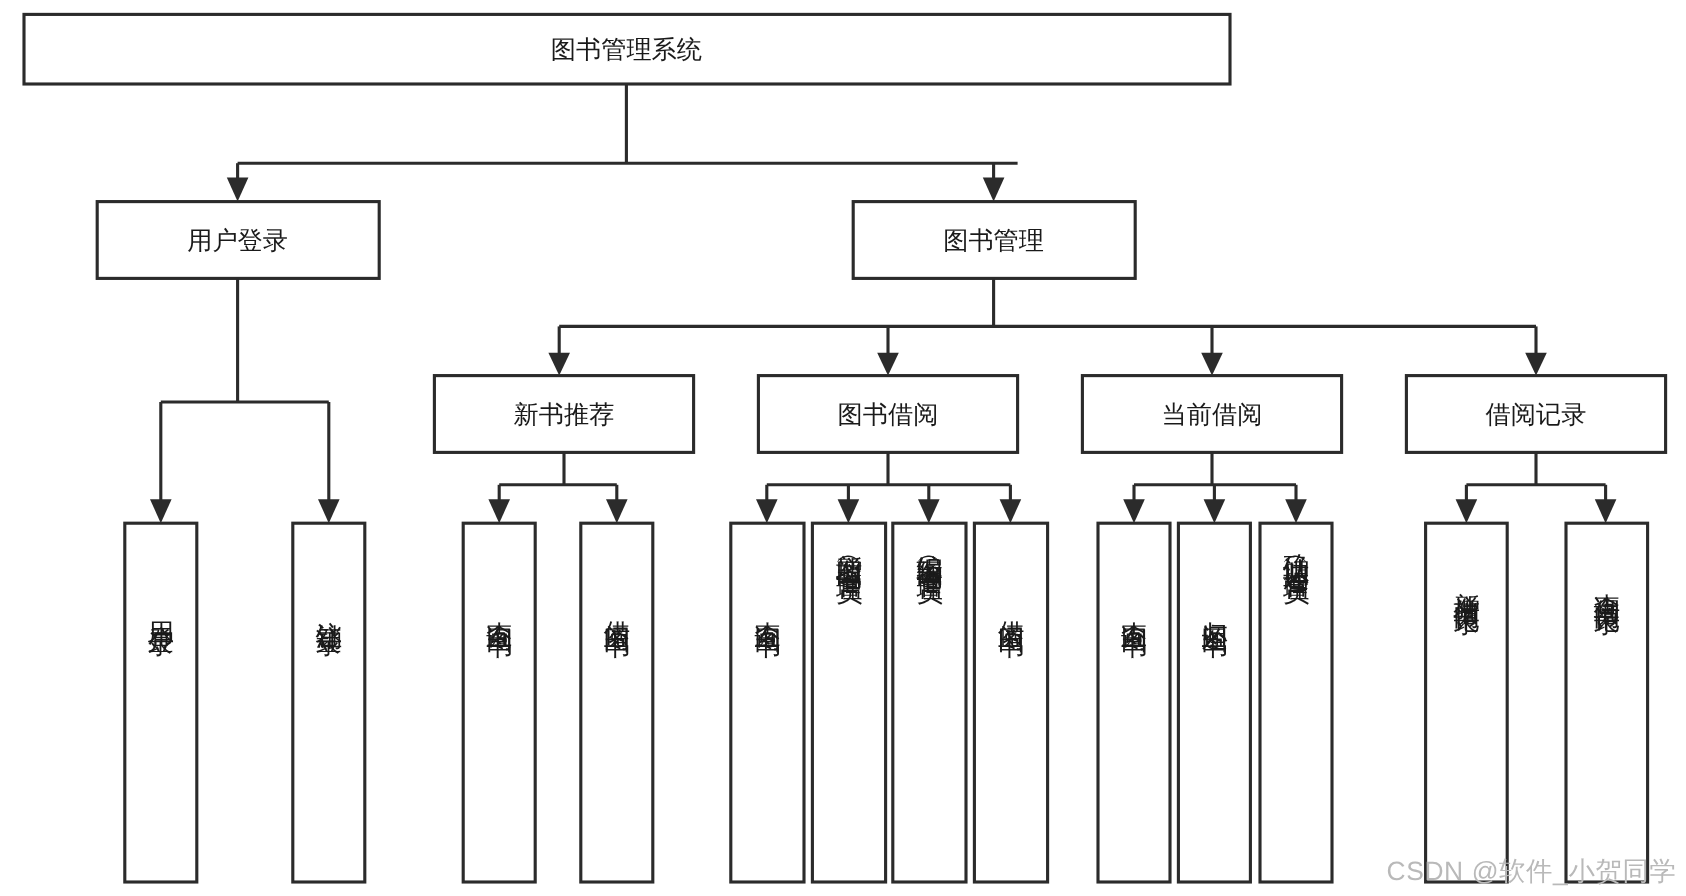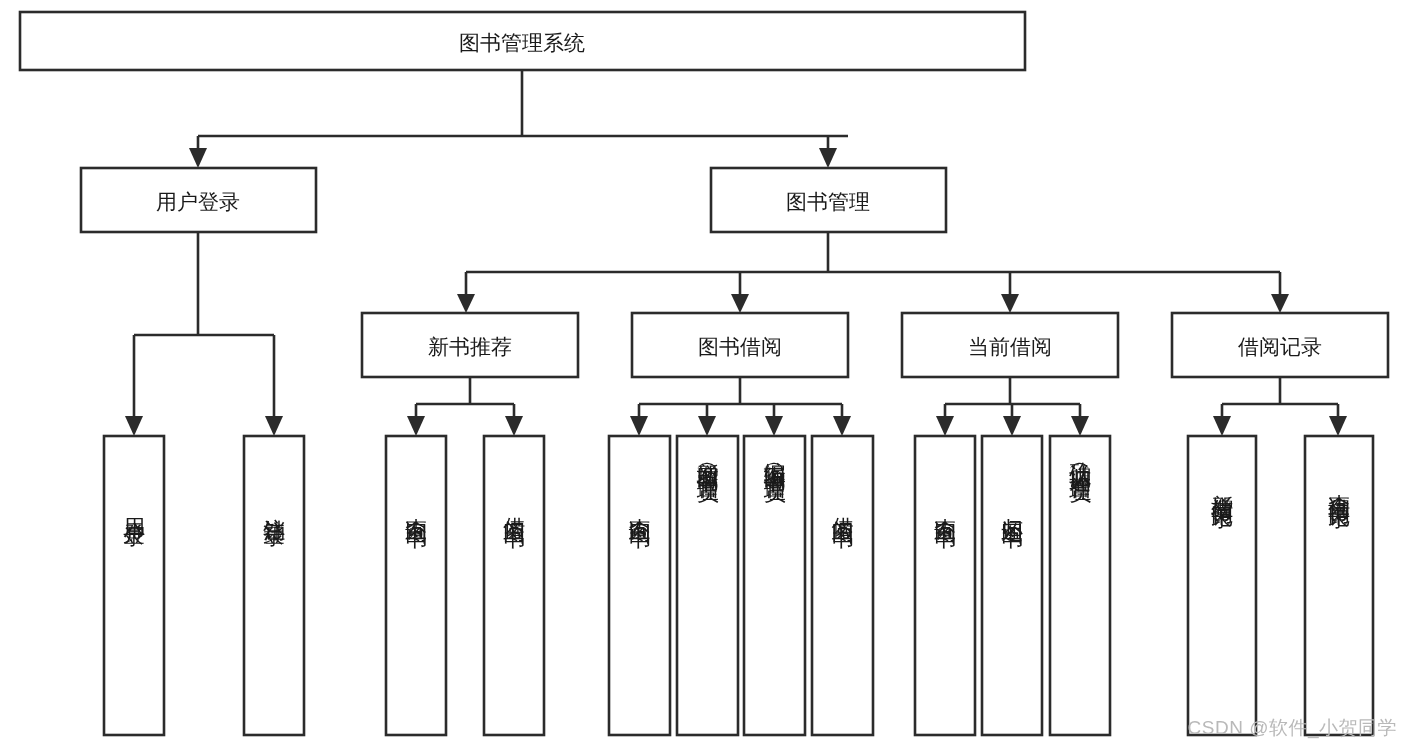--- a/index.html
+++ b/index.html
@@ -64,21 +64,21 @@
     line-height: 1.02;
     letter-spacing: 3px;
     color: #1a1a1a;
     white-space: nowrap;
   }
   #watermark {
     position: absolute;
     right: 8px;
     bottom: 6px;
     font-family: "Liberation Sans", "DejaVu Sans", sans-serif;
-    font-size: 19px;
+    font-size: 22px;
     color: #b9b9b9;
     letter-spacing: 0.5px;
     white-space: nowrap;
   }
 </style>
 </head>
 <body>
 
 <div id="diagram-root">
 

